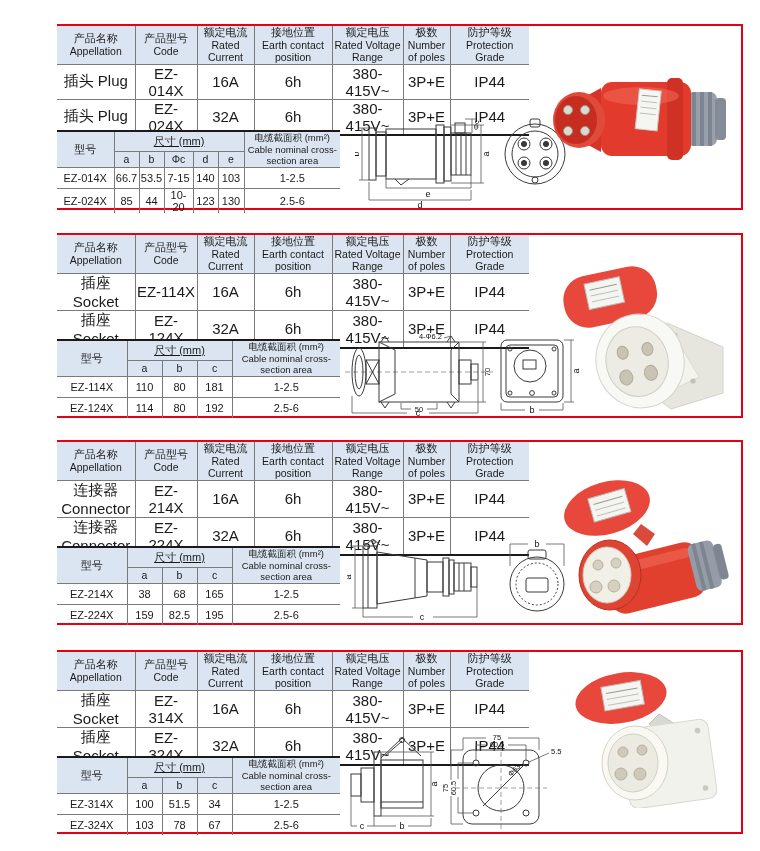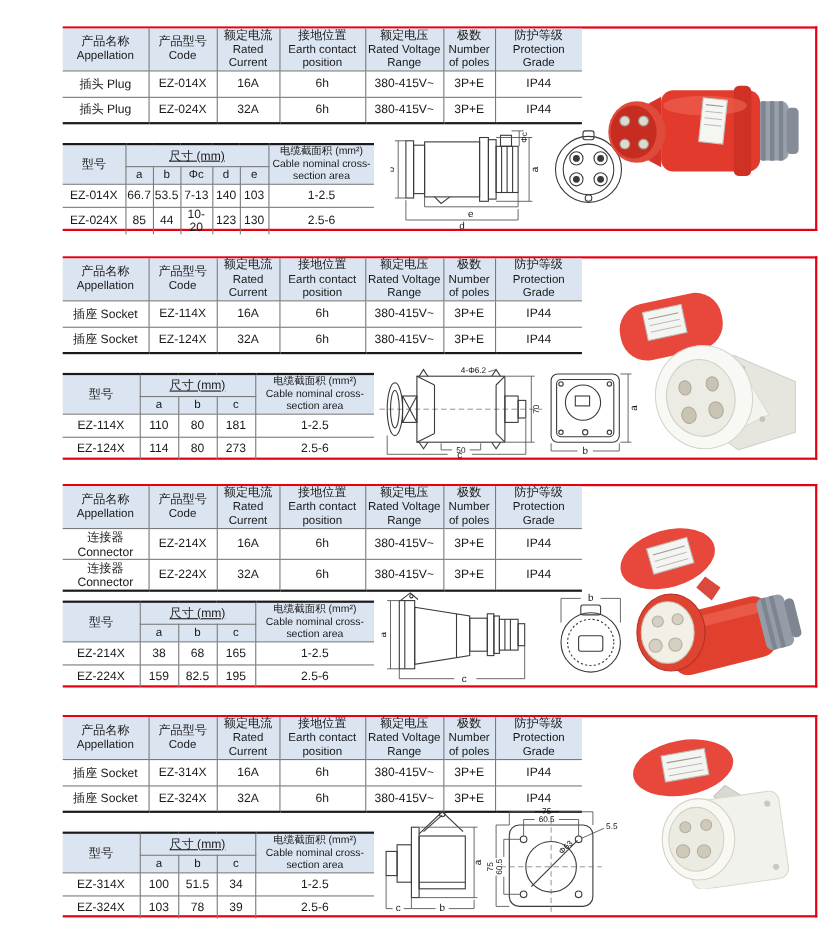--- a/index.html
+++ b/index.html
@@ -20,21 +20,21 @@
   #sec3 { top:626px; height:184px; }
 
   table { border-collapse:collapse; table-layout:fixed; position:absolute; }
   th, td { text-align:center; vertical-align:middle; padding:0 1px; }
 
   .spec { left:0; top:0; width:472px; }
   .spec th, .spec td { border:1px solid #7a7a7a; }
   .spec thead th { background:#dbe5f1; font-weight:normal; height:38px; line-height:1.18; border-top:none; }
   .spec thead .zh { font-size:11px; }
   .spec thead .en { font-size:10.5px; }
-  .spec tbody td { height:24px; font-size:11px; }
+  .spec tbody td { height:24px; font-size:15px; }
   .spec tbody tr:last-child td { border-bottom:2px solid #1a1a1a; }
   .spec tr > *:first-child { border-left:none; }
   .spec tr > *:last-child  { border-right:none; }
 
   .dim { left:0; top:104px; width:283px; }
   .dim th, .dim td { border:1px solid #7a7a7a; }
   .dim thead th { background:#dbe5f1; font-weight:normal; }
   .dim thead tr.h1 th { border-top:2px solid #1a1a1a; }
   .dim thead tr.h1 th.size { height:20px; font-size:11px;text-decoration:underline; }
   .dim thead tr.h2 th { height:16px; font-size:10.5px; }
@@ -151,21 +151,21 @@
               <th>Φc</th>
               <th>d</th>
               <th>e</th>
             </tr>
           </thead>
           <tbody>
             <tr>
               <td>EZ-014X</td>
               <td>66.7</td>
               <td>53.5</td>
-              <td>7-13</td>
+              <td>7-15</td>
               <td>140</td>
               <td>103</td>
               <td>1-2.5</td>
             </tr>
             <tr>
               <td>EZ-024X</td>
               <td>85</td>
               <td>44</td>
               <td>10-20</td>
               <td>123</td>
@@ -354,21 +354,21 @@
               <td>EZ-114X</td>
               <td>110</td>
               <td>80</td>
               <td>181</td>
               <td>1-2.5</td>
             </tr>
             <tr>
               <td>EZ-124X</td>
               <td>114</td>
               <td>80</td>
-              <td>273</td>
+              <td>192</td>
               <td>2.5-6</td>
             </tr>
           </tbody>
         </table>
 
     <div class="drawing" style="left:286px;top:97px;width:240px;height:85px">
       <svg viewBox="0 0 240 85">
         <line class="cl" x1="2" y1="40" x2="150" y2="40"></line>
         <g class="ln">
           <ellipse cx="16" cy="40" rx="7" ry="24"></ellipse>
@@ -732,21 +732,21 @@
               <td>EZ-314X</td>
               <td>100</td>
               <td>51.5</td>
               <td>34</td>
               <td>1-2.5</td>
             </tr>
             <tr>
               <td>EZ-324X</td>
               <td>103</td>
               <td>78</td>
-              <td>39</td>
+              <td>67</td>
               <td>2.5-6</td>
             </tr>
           </tbody>
         </table>
 
     <div class="drawing" style="left:288px;top:80px;width:240px;height:102px">
       <svg viewBox="0 0 240 102">
         <g class="ln">
           <rect x="6" y="42" width="10" height="22"></rect>
           <rect x="16" y="36" width="13" height="34"></rect>

